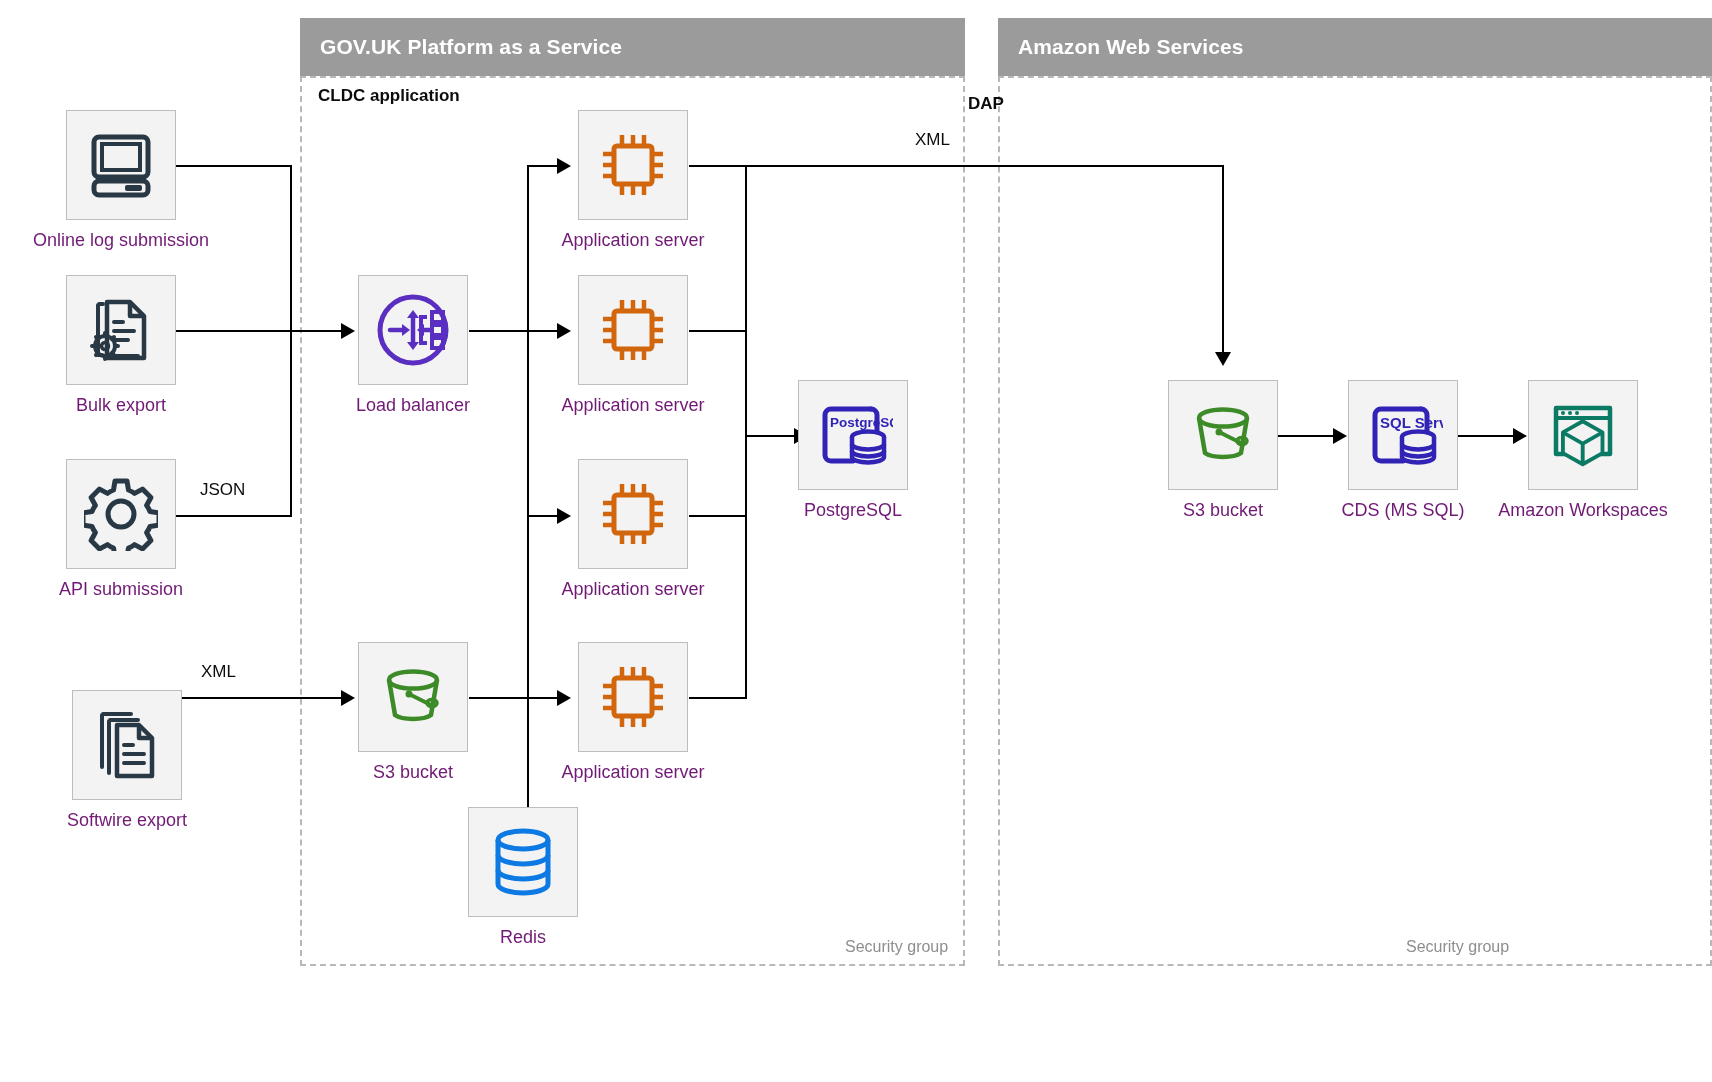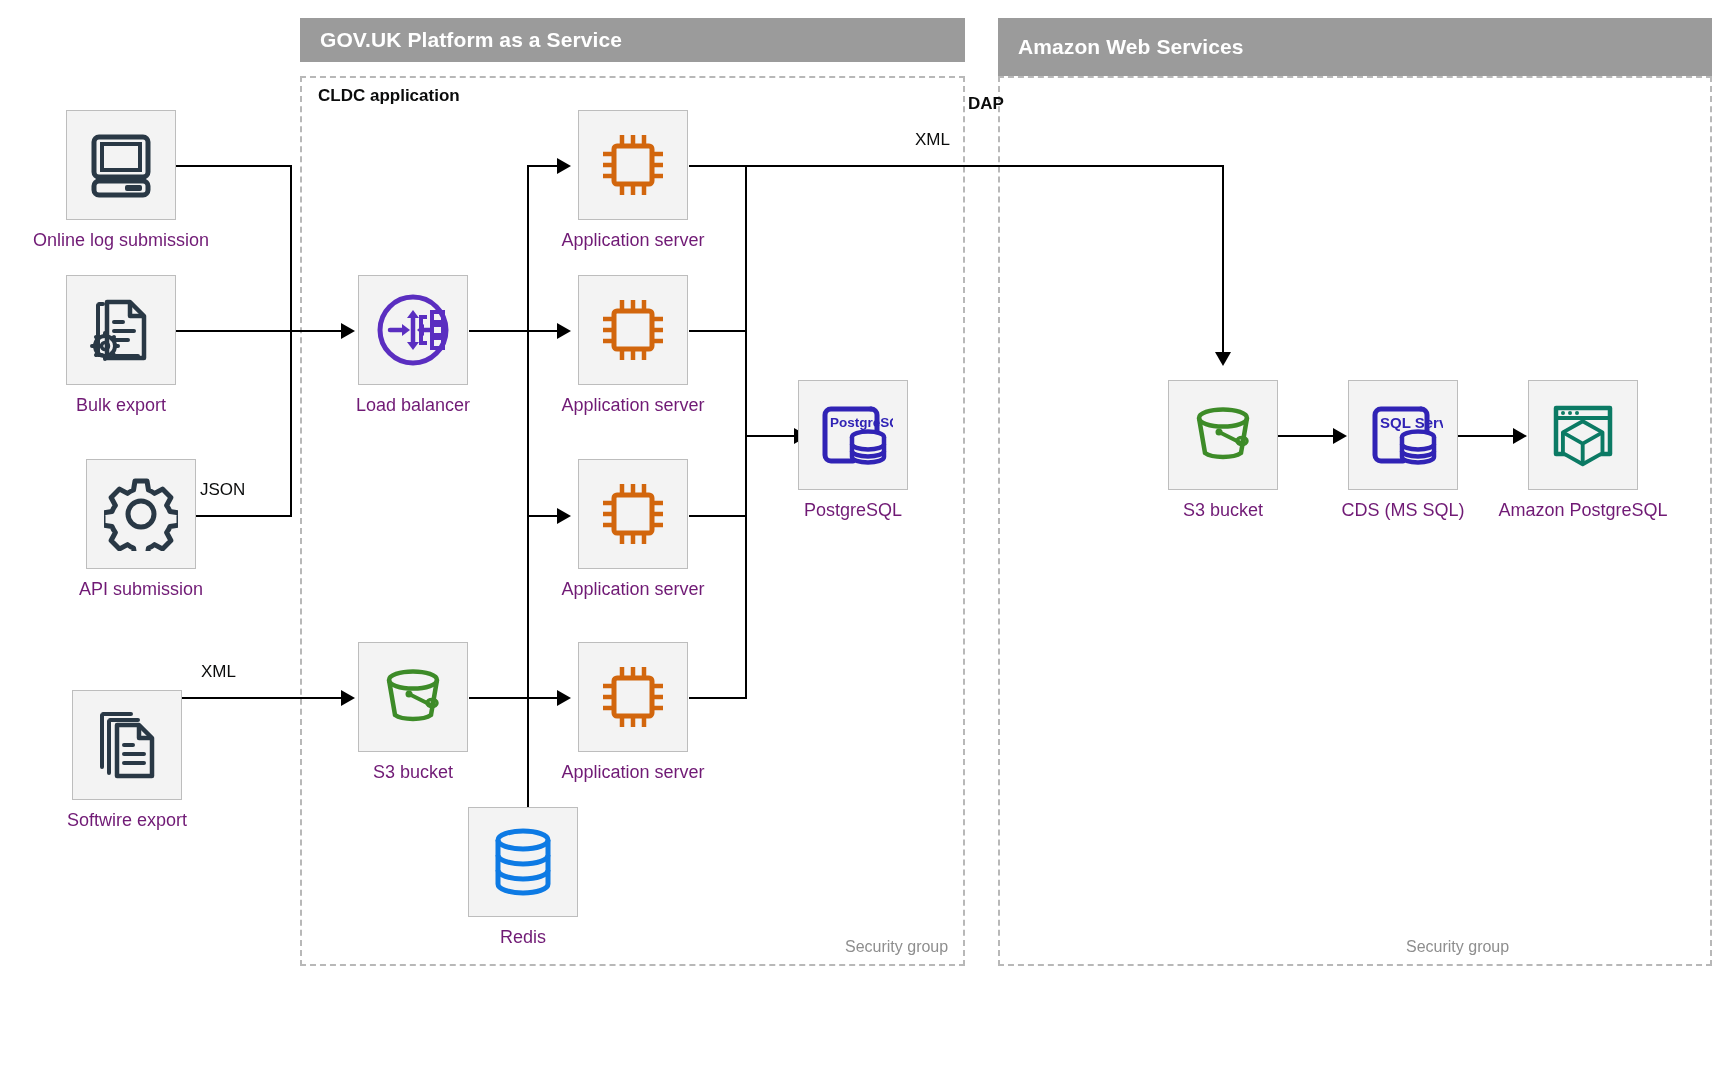--- a/index.html
+++ b/index.html
@@ -35,21 +35,21 @@
       border-right:8px solid transparent;border-top:14px solid #000000;}
   .edge-label{position:absolute;font-size:17px;color:#0b0c0c;background:#ffffff;
       padding:0 5px;white-space:nowrap;}
   svg{display:block;}
 </style>
 </head>
 <body>
 
 <div id="stage">
 
-  <div class="grp-header" style="left:300px;top:18px;width:665px;height:44px;">GOV.UK Platform as a Service</div>
+  <div class="grp-header" style="left:300px;top:18px;width:665px;height:58px;">GOV.UK Platform as a Service</div>
   <div class="grp-header" style="left:998px;top:18px;width:714px;height:58px;">Amazon Web Services</div>
 
   <div class="dashed-box" style="left:300px;top:76px;width:665px;height:890px;"></div>
   <div class="dashed-box" style="left:998px;top:76px;width:714px;height:890px;"></div>
 
   <div class="inner-label" style="left:318px;top:86px;">CLDC application</div>
   <div class="inner-label" style="left:968px;top:86px;margin-top:8px;">DAP</div>
 
   <div class="sec-label" style="left:845px;top:938px;">Security group</div>
   <div class="sec-label" style="left:1406px;top:938px;">Security group</div>
@@ -124,21 +124,21 @@
         <g transform="translate(20,52)">
           <circle cx="0" cy="0" r="10" fill="none" stroke="#293845" stroke-width="4"></circle>
           <circle cx="0" cy="0" r="3.5" fill="none" stroke="#293845" stroke-width="3.5"></circle>
           <path d="M0 -13 v3 M0 13 v-3 M-13 0 h3 M13 0 h-3 M-9 -9 l2 2 M9 9 l-2 -2 M9 -9 l-2 2 M-9 9 l2 -2" stroke="#293845" stroke-width="4" stroke-linecap="round"></path>
         </g>
       </svg>
     </div>
     <div class="caption">Bulk export</div>
   </div>
 
-  <div class="node" style="left:66px;top:459px;margin-left:20px;">
+  <div class="node" style="left:66px;top:459px;">
     <div class="tile">
       <svg width="74" height="74" viewBox="0 0 74 74">
         <path d="M31 4 h12 l1.5 9 a22 22 0 0 1 6 3.4 l8-4.3 8.4 8.4 -4.3 8 a22 22 0 0 1 3.4 6 l9 1.5 v12 l-9 1.5
                  a22 22 0 0 1 -3.4 6 l4.3 8 -8.4 8.4 -8 -4.3 a22 22 0 0 1 -6 3.4 l-1.5 9 h-12 l-1.5 -9
                  a22 22 0 0 1 -6 -3.4 l-8 4.3 -8.4 -8.4 4.3 -8 a22 22 0 0 1 -3.4 -6 l-9 -1.5 v-12 l9 -1.5
                  a22 22 0 0 1 3.4 -6 l-4.3 -8 8.4 -8.4 8 4.3 a22 22 0 0 1 6 -3.4 Z" fill="none" stroke="#293845" stroke-width="5" stroke-linejoin="round"></path>
         <circle cx="37" cy="37" r="13" fill="none" stroke="#293845" stroke-width="5"></circle>
       </svg>
     </div>
     <div class="caption">API submission</div>
@@ -317,16 +317,16 @@
       <svg width="78" height="78" viewBox="0 0 78 78">
         <path d="M22 58 H12 V12 h54 v46 H56" fill="none" stroke="#0b7a64" stroke-width="4.5" stroke-linejoin="round"></path>
         <path d="M12 22 h54" stroke="#0b7a64" stroke-width="4"></path>
         <circle cx="19" cy="17" r="2" fill="#0b7a64"></circle>
         <circle cx="26" cy="17" r="2" fill="#0b7a64"></circle>
         <circle cx="33" cy="17" r="2" fill="#0b7a64"></circle>
         <path d="M39 28 L62 41 v24 L39 78 L16 65 V41 Z" fill="#f3f3f3" stroke="#0b7a64" stroke-width="4.5" stroke-linejoin="round" transform="translate(0,-4) scale(0.86) translate(6,6)"></path>
         <path d="M16 41 L39 54 L62 41 M39 54 v24" fill="none" stroke="#0b7a64" stroke-width="4.5" stroke-linejoin="round" transform="translate(0,-4) scale(0.86) translate(6,6)"></path>
       </svg>
     </div>
-    <div class="caption">Amazon PostgreSQL</div>
+    <div class="caption">Amazon Workspaces</div>
   </div>
 
 </div>
 
 </body></html>

